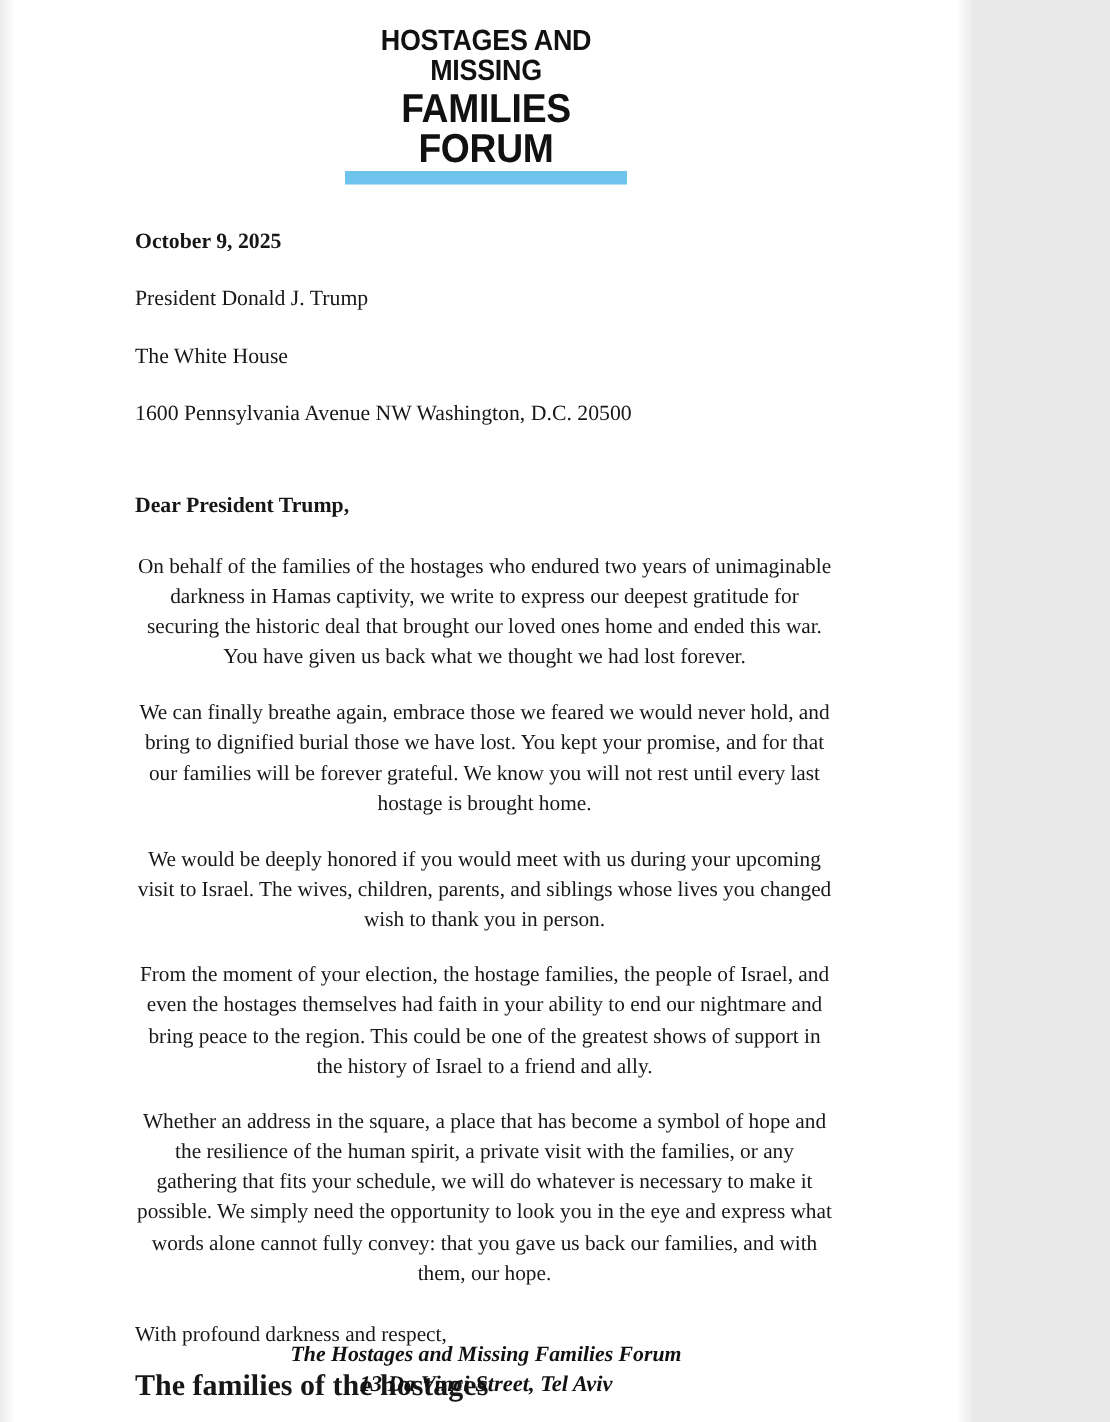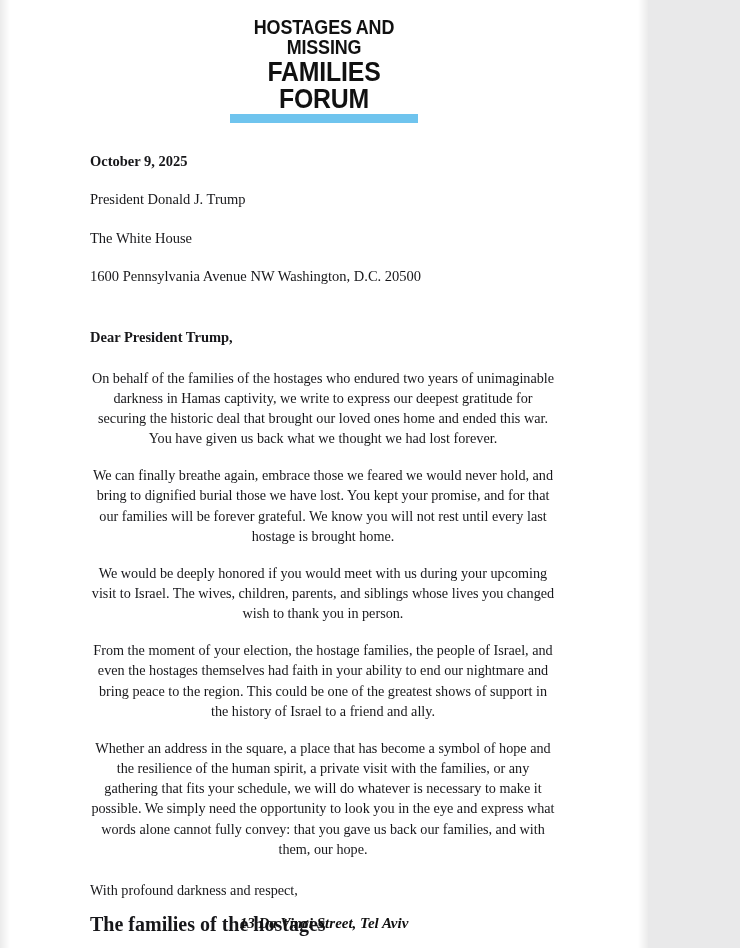--- a/index.html
+++ b/index.html
@@ -168,16 +168,17 @@
       <p>From the moment of your election, the hostage families, the people of Israel, and even the hostages themselves had faith in your ability to end our nightmare and bring peace to the region. This could be one of the greatest shows of support in the history of Israel to a friend and ally.</p>
       <p>Whether an address in the square, a place that has become a symbol of hope and the resilience of the human spirit, a private visit with the families, or any gathering that fits your schedule, we will do whatever is necessary to make it possible. We simply need the opportunity to look you in the eye and express what words alone cannot fully convey: that you gave us back our families, and with them, our hope.</p>
     </div>
 
     <div class="closing">With profound darkness and respect,</div>
     <div class="signature">The families of the hostages</div>
 
   </div>
 
   <div class="footer">
+    <div class="f1">The Hostages and Missing Families Forum</div>
     <div class="f2">13 Da Vinci Street, Tel Aviv</div>
   </div>
 
 </div>
 
 </body></html>

